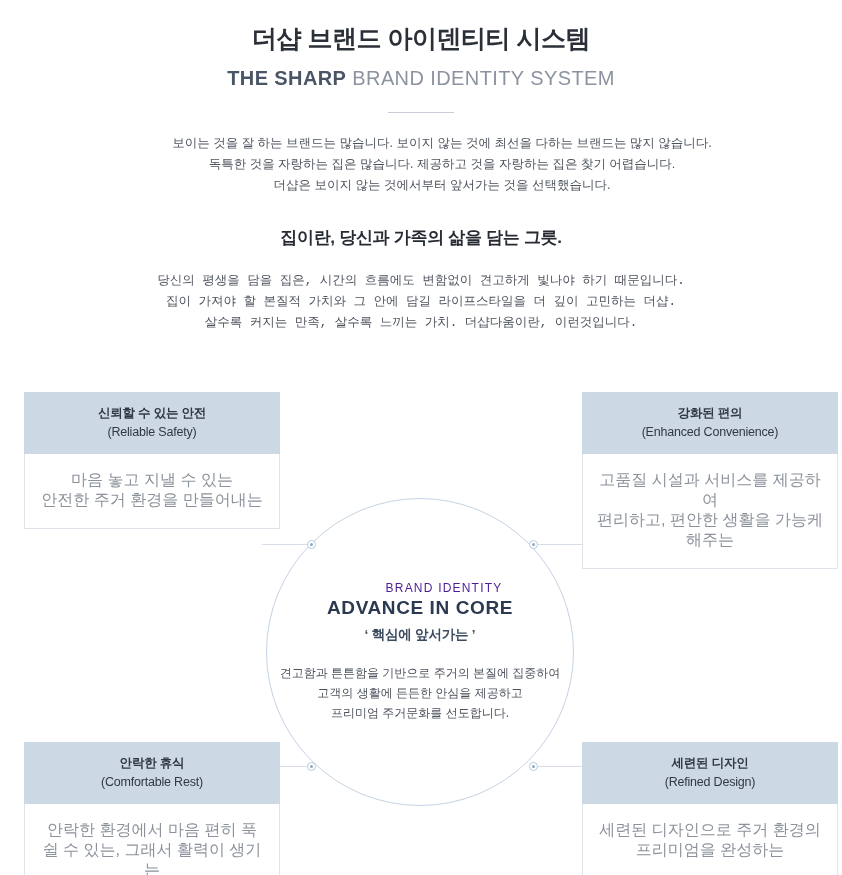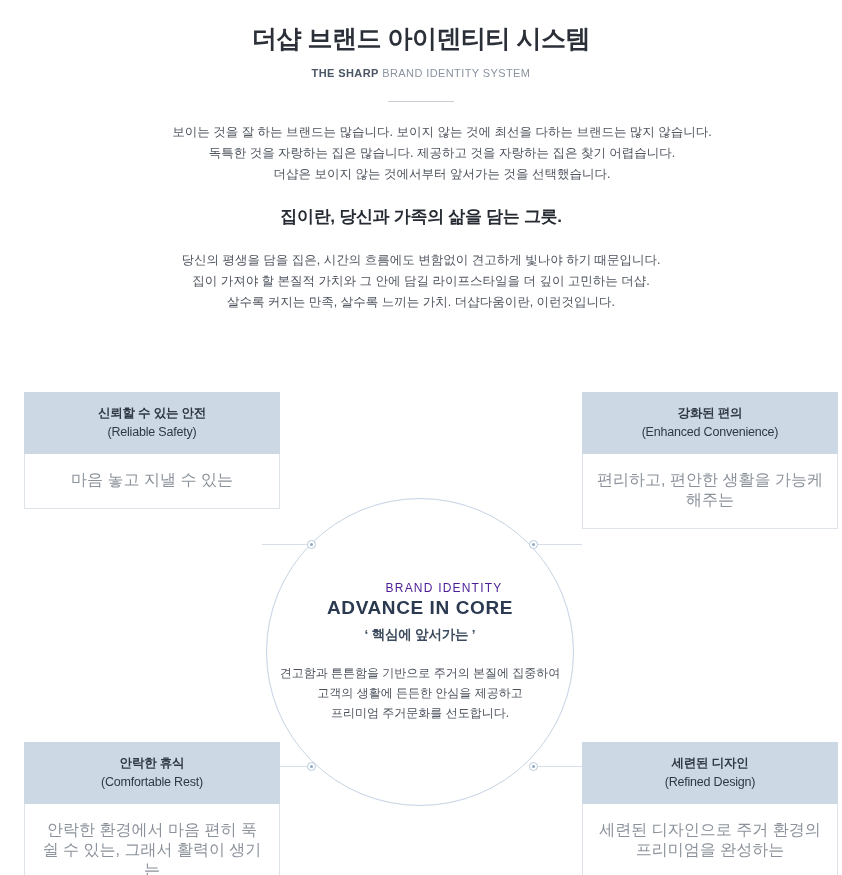--- a/index.html
+++ b/index.html
@@ -23,21 +23,21 @@
   }
   .header h1 {
     margin: 0;
     font-size: 25px;
     font-weight: bold;
     letter-spacing: -0.5px;
     color: #2b3038;
   }
   .header .sub {
     margin-top: 12px;
-    font-size: 11px;
+    font-size: 20px;
     letter-spacing: 0.4px;
     color: #8b93a0;
   }
   .header .sub .strong {
     font-weight: bold;
     color: #4a5565;
   }
   .divider {
     width: 66px;
     height: 1px;
@@ -52,35 +52,36 @@
     font-size: 12.5px;
     line-height: 21px;
     color: #4c525c;
     padding-left: 42px;
   }
   .intro p {
     margin: 0;
   }
   .statement {
     text-align: center;
-    margin-top: 20px;
+    margin-top: 30px;
     font-size: 17px;
     font-weight: bold;
     color: #262b33;
     letter-spacing: -0.3px;
   }
   .intro2 {
     text-align: center;
     margin-top: 22px;
     font-size: 12.5px;
     line-height: 21px;
     color: #4c525c;
   }
   .intro2 p {
     margin: 0;
+    font-family: Liberation Mono, monospace;
   }
 
   
   .diagram {
     position: absolute;
     left: 0;
     top: 378px;
     width: 842px;
     height: 497px;
   }
@@ -260,29 +261,31 @@
       <span class="node-dot"></span>
     </div>
 
   <div class="card card-tl">
     <div class="card-head">
       <span>신뢰할 수 있는 안전</span>
       <span class="en">(Reliable Safety)</span>
     </div>
     <div class="card-body">
       <div>마음 놓고 지낼 수 있는</div>
+      <div>안전한 주거 환경을 만들어내는</div>
     </div>
   </div>
 
   <div class="card card-tr">
     <div class="card-head">
       <span>강화된 편의</span>
       <span class="en">(Enhanced Convenience)</span>
     </div>
     <div class="card-body">
+      <div>고품질 시설과 서비스를 제공하여</div>
       <div>편리하고, 편안한 생활을 가능케해주는</div>
     </div>
   </div>
 
   <div class="card card-bl">
     <div class="card-head">
       <span>안락한 휴식</span>
       <span class="en">(Comfortable Rest)</span>
     </div>
     <div class="card-body">

